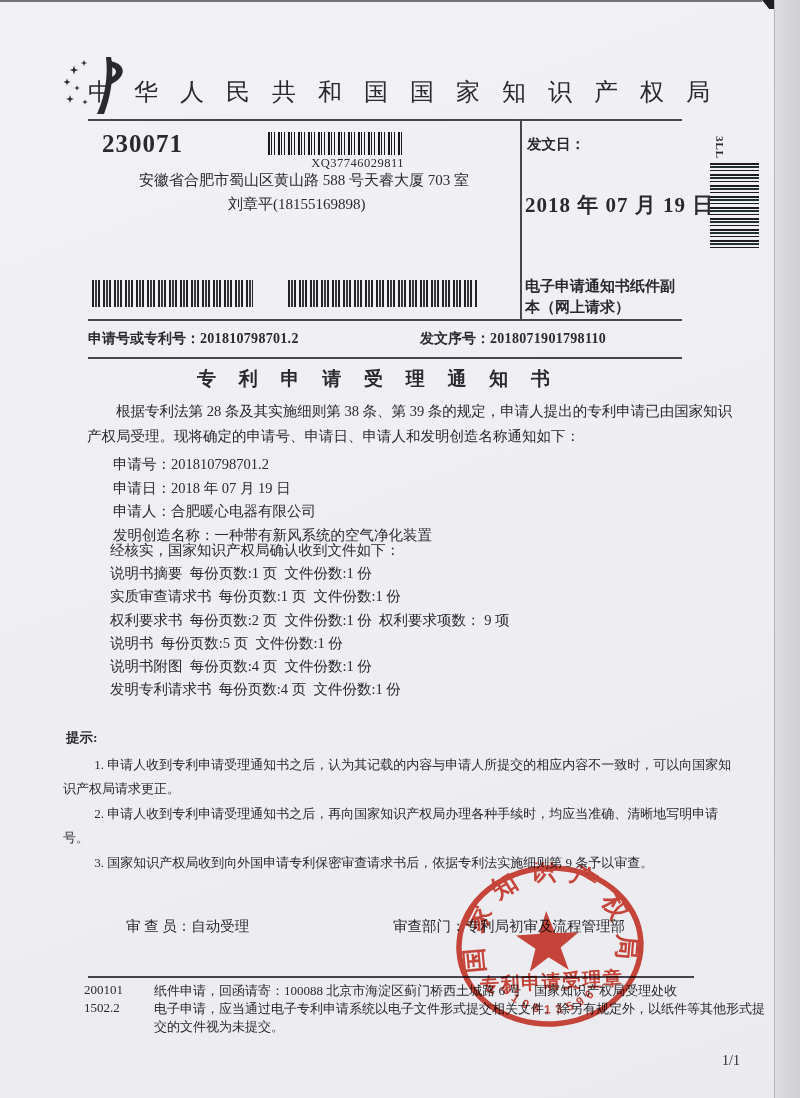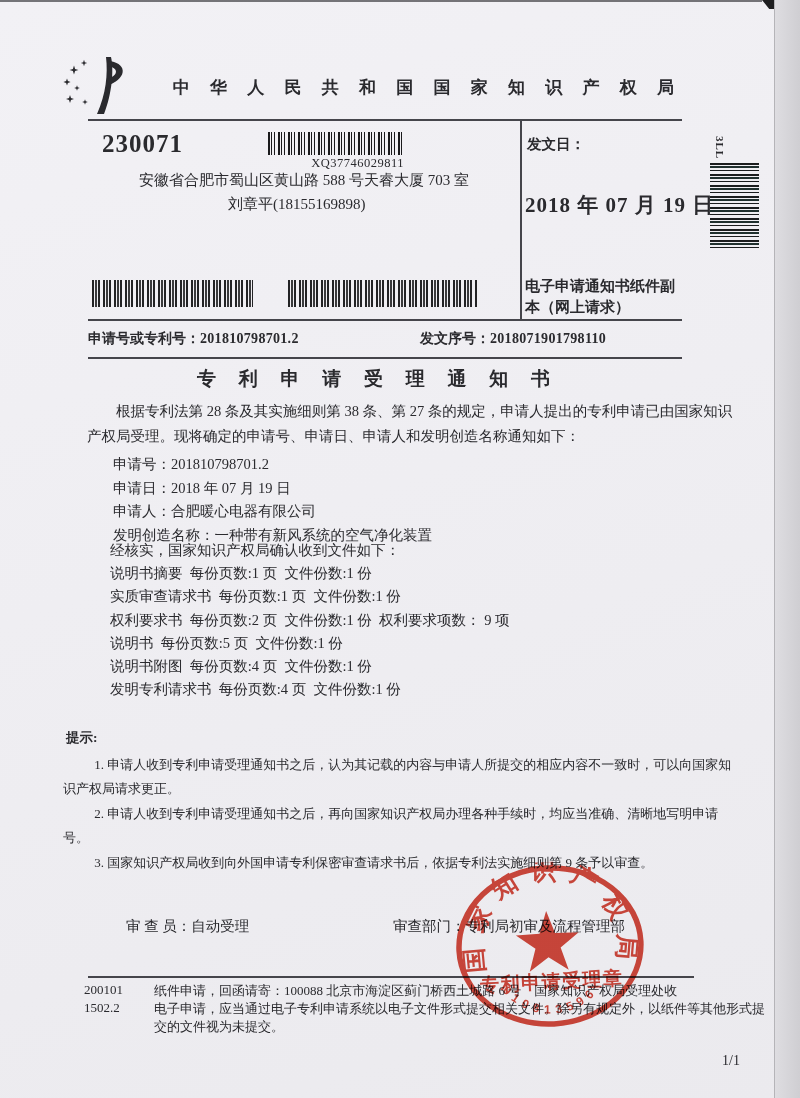--- a/index.html
+++ b/index.html
@@ -19,22 +19,22 @@
     background:linear-gradient(90deg,#dedde1,#cfced2);}
   
   .rule{background:#45454b;height:2px;}
   .rule1{left:88px;top:119px;width:594px;}
   .rule2{left:88px;top:319px;width:594px;}
   .rule3{left:88px;top:357px;width:594px;}
   .rule4{left:88px;top:976px;width:606px;}
   .vdivider{left:520px;top:119px;width:2px;height:202px;background:#45454b;}
   
   .emblem{left:60px;top:54px;width:76px;height:66px;}
-  .agency-title{left:88px;top:76px;width:594px;text-align:right;
-    font-size:17px;font-weight:700;letter-spacing:8px;white-space:nowrap;}
+  .agency-title{left:88px;top:76px;width:594px;text-align:left;
+    font-size:24px;font-weight:400;letter-spacing:8px;white-space:nowrap;}
   
   .postal-code{left:102px;top:130px;font-size:25px;font-weight:bold;letter-spacing:1px;}
   .xq-barcode{left:268px;top:132px;width:136px;height:23px;
     background:repeating-linear-gradient(90deg,#1a1a1c 0 2px,transparent 2px 3px,#1a1a1c 3px 4px,transparent 4px 6px,#1a1a1c 6px 7px,transparent 7px 10px);}
   .xq-text{left:268px;top:156px;width:136px;text-align:right;font-size:12.5px;letter-spacing:.5px;}
   .addr{left:139px;top:171px;font-size:15px;}
   .contact{left:228px;top:195px;font-size:15px;}
   
   .date-label{left:527px;top:135px;font-size:14.5px;font-weight:600;}
   .date-value{left:525px;top:191px;font-size:21px;font-weight:700;letter-spacing:1px;}
@@ -118,21 +118,21 @@
 <div class="abs v-barcode"></div>
 
 <div class="abs bc-a bigbar"></div>
 <div class="abs bc-b bigbar"></div>
 
 <div class="abs ref-app"><span class="ref-label">申请号或专利号：</span><span class="ref-num">201810798701.2</span></div>
 <div class="abs ref-serial"><span class="ref-label">发文序号：</span><span class="ref-num">2018071901798110</span></div>
 <div class="abs rule rule3"></div>
 
 <div class="abs notice-title">专 利 申 请 受 理 通 知 书</div>
-<div class="abs intro">根据专利法第 28 条及其实施细则第 38 条、第 27 条的规定，申请人提出的专利申请已由国家知识产权局受理。现将确定的申请号、申请日、申请人和发明创造名称通知如下：</div>
+<div class="abs intro">根据专利法第 28 条及其实施细则第 38 条、第 39 条的规定，申请人提出的专利申请已由国家知识产权局受理。现将确定的申请号、申请日、申请人和发明创造名称通知如下：</div>
 <div class="abs fields">
   <div>申请号：201810798701.2</div>
   <div>申请日：2018 年 07 月 19 日</div>
   <div>申请人：合肥暖心电器有限公司</div>
   <div>发明创造名称：一种带有新风系统的空气净化装置</div>
 </div>
 <div class="abs received">
   <div>经核实，国家知识产权局确认收到文件如下：</div>
   <div>说明书摘要  每份页数:1 页  文件份数:1 份</div>
   <div>实质审查请求书  每份页数:1 页  文件份数:1 份</div>

